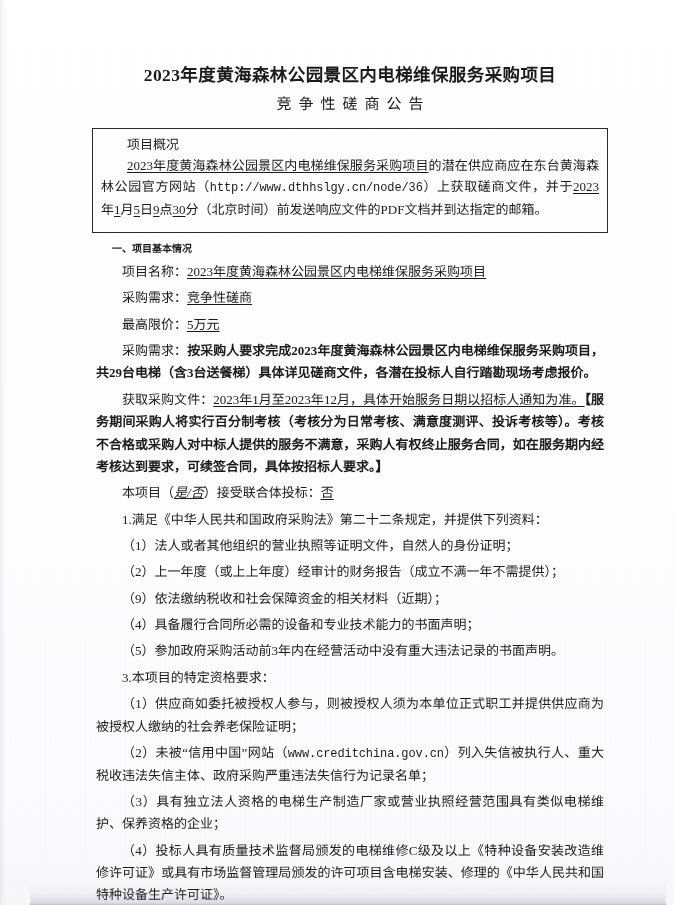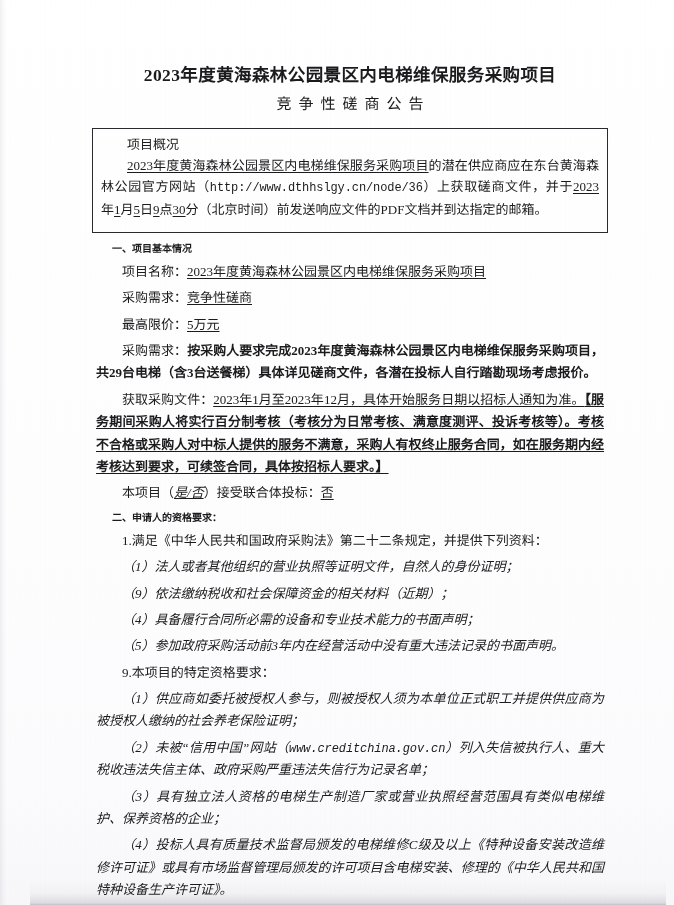--- a/index.html
+++ b/index.html
@@ -118,29 +118,28 @@
   }
   .para {
     font-size: 13px;
     line-height: 1.72;
     text-indent: 2em;
     margin: 4px;
     text-align: justify;
   }
   .para-sub {
     text-indent: 2em;
-    font-style: italic;
   }
 
   
   .u      { text-decoration: underline; text-underline-offset: 2px; }
   .ital   { font-style: italic; text-decoration: underline; }
   .bold-u { font-weight: bold; text-underline-offset: 2px; }
   .mono   { font-family: "Liberation Mono", "DejaVu Sans Mono", monospace; font-size: 12px; letter-spacing: -0.1px; }
-  .emph-brace { font-weight: bold; text-decoration: underline; text-underline-offset: 2px; }
+  .emph-brace { font-weight: bold; text-underline-offset: 2px; }
 </style>
 </head>
 <body>
 
 <div class="scan-sheet">
 
   <div class="scan-noise"></div>
   <div class="scan-left-edge"></div>
 
   <div class="page-body">
@@ -175,29 +174,29 @@
     </p>
 
     <p class="para">
       <span>获取采购文件：</span><span class="u">2023年1月至2023年12月，具体开始服务日期以招标人通知为准。</span><span class="emph-brace">【服务期间采购人将实行百分制考核（考核分为日常考核、满意度测评、投诉考核等）。考核不合格或采购人对中标人提供的服务不满意，采购人有权终止服务合同，如在服务期内经考核达到要求，可续签合同，具体按招标人要求。】</span>
     </p>
 
     <p class="para">
       <span>本项目（</span><span class="ital">是/否</span><span>）接受联合体投标：</span><span class="u">否</span>
     </p>
 
-    <p class="sec-heading">二、申请人的资格要求：</p>
 
     <p class="para">1.满足《中华人民共和国政府采购法》第二十二条规定，并提供下列资料：</p>
     <p class="para para-sub">（1）法人或者其他组织的营业执照等证明文件，自然人的身份证明；</p>
+    <p class="para para-sub">（2）上一年度（或上上年度）经审计的财务报告（成立不满一年不需提供）；</p>
     <p class="para para-sub">（9）依法缴纳税收和社会保障资金的相关材料（近期）；</p>
     <p class="para para-sub">（4）具备履行合同所必需的设备和专业技术能力的书面声明；</p>
     <p class="para para-sub">（5）参加政府采购活动前3年内在经营活动中没有重大违法记录的书面声明。</p>
 
-    <p class="para">9.本项目的特定资格要求：</p>
+    <p class="para">3.本项目的特定资格要求：</p>
 
     <p class="para para-sub">（1）供应商如委托被授权人参与，则被授权人须为本单位正式职工并提供供应商为被授权人缴纳的社会养老保险证明；</p>
 
     <p class="para para-sub">
       <span>（2）未被“信用中国”网站（</span><span class="mono">www.creditchina.gov.cn</span><span>）列入失信被执行人、重大税收违法失信主体、政府采购严重违法失信行为记录名单；</span>
     </p>
 
     <p class="para para-sub">（3）具有独立法人资格的电梯生产制造厂家或营业执照经营范围具有类似电梯维护、保养资格的企业；</p>
     <p class="para para-sub">（4）投标人具有质量技术监督局颁发的电梯维修C级及以上《特种设备安装改造维修许可证》或具有市场监督管理局颁发的许可项目含电梯安装、修理的《中华人民共和国特种设备生产许可证》。</p>
 

